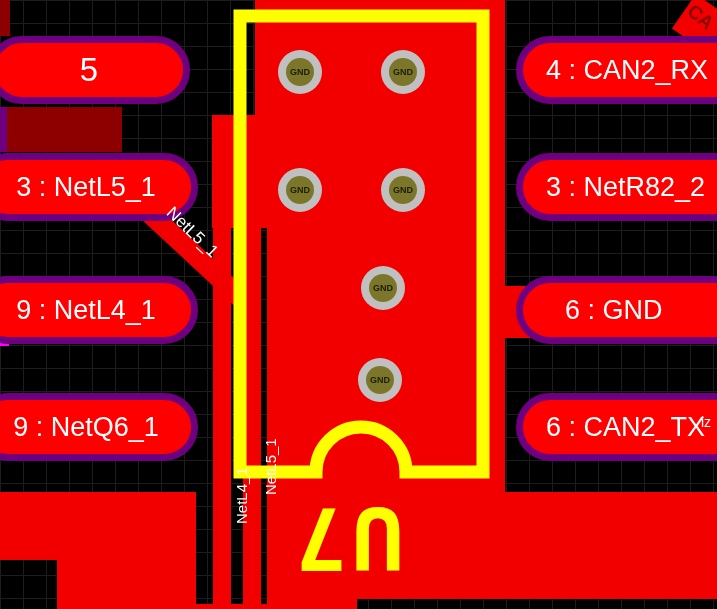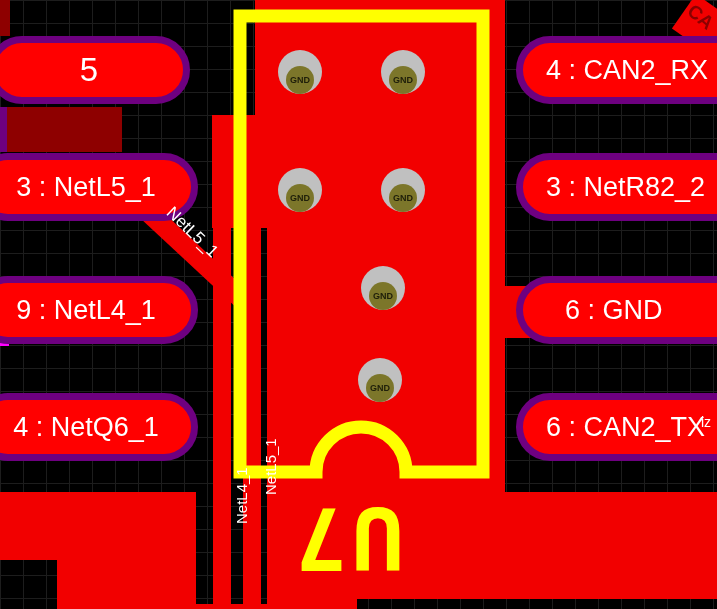--- a/index.html
+++ b/index.html
@@ -48,21 +48,21 @@
   .pl1{left:-12px;top:36px;width:202px;font-size:33px;}
   .pl2{left:-26px;top:153px;width:224px;}
   .pl3{left:-26px;top:276px;width:224px;}
   .pl4{left:-26px;top:393px;width:224px;}
   .pr1{left:516px;top:36px;width:240px;}
   .pr2{left:516px;top:153px;width:240px;}
   .pr3{left:516px;top:276px;width:240px;padding-left:42px;}
   .pr4{left:516px;top:393px;width:240px;}
   
   .via{position:absolute;width:44px;height:44px;border-radius:50%;
-       background:var(--via-ring,#c0c0c0);display:flex;align-items:flex-end;justify-content:center;}
+       background:var(--via-ring,#c0c0c0);display:flex;align-items:center;justify-content:center;}
   .via-hole{width:28px;height:28px;border-radius:50%;background:var(--via-hole,#7c762a);
             display:flex;align-items:center;justify-content:center;font-size:9px;
             font-weight:bold;color:#20200a;}
   .v1{left:278px;top:50px;} .v2{left:381px;top:50px;}
   .v3{left:278px;top:168px;} .v4{left:381px;top:168px;}
   .v5{left:361px;top:266px;} .v6{left:358px;top:358px;}
   
   .silk-svg{left:0;top:0;pointer-events:none;}
   .refdes{left:272px;top:490px;width:150px;height:96px;display:flex;align-items:center;
           justify-content:center;transform:rotate(180deg);color:var(--silkscreen,#ffff00);
@@ -103,21 +103,21 @@
   <div class="pad pad-left pl1">
     <span>5</span>
   </div>
   <div class="pad pad-left pl2">
     <span>3 : NetL5_1</span>
   </div>
   <div class="pad pad-left pl3">
     <span>9 : NetL4_1</span>
   </div>
   <div class="pad pad-left pl4">
-    <span>4 : NetQ6_1</span>
+    <span>9 : NetQ6_1</span>
   </div>
 
   <div class="pad pad-right pr1">
     <span>4 : CAN2_RX</span>
   </div>
   <div class="pad pad-right pr2">
     <span>3 : NetR82_2</span>
   </div>
   <div class="pad pad-right pr3">
     <span>6 : GND</span>

